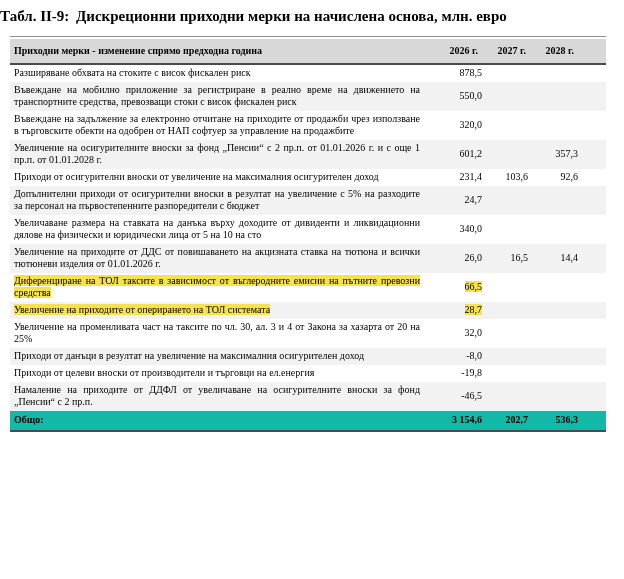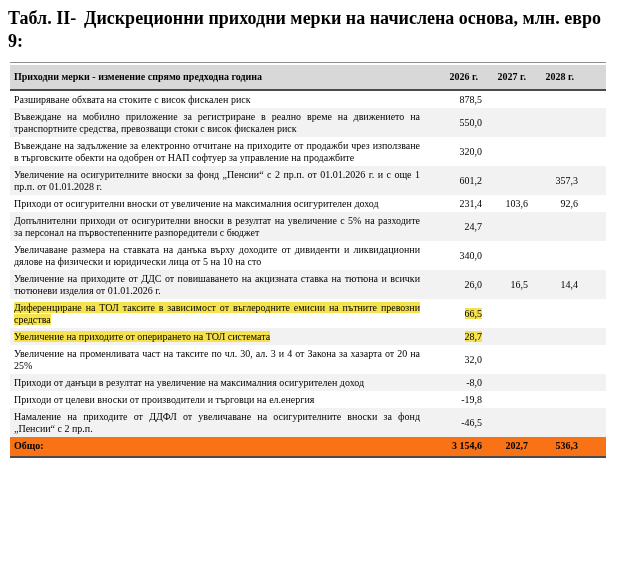--- a/index.html
+++ b/index.html
@@ -8,22 +8,22 @@
     background: #ffffff;
     color: #000000;
     font-family: "Liberation Serif", "DejaVu Serif", serif;
     overflow: hidden;
   }
   .page { padding-top: 7px; }
 
   .doc-title {
     display: flex;
     font-weight: bold;
-    font-size: 18px;
-    padding-left: 8px;
+    font-size: 15px;
+    padding-left: 0;
     padding-right: 10px;
     line-height: 1.25;
   }
   .doc-title .t-label { width: 76px; flex: none; }
   .doc-title .t-text  { flex: 1; }
 
   .top-rule {
     margin: 10px 18px 0 10px;
     border-top: 1.5px solid #8f8f8f;
   }
@@ -65,21 +65,21 @@
     padding: 2.5px 10px 2.5px 4px;
   }
   tbody td.cn { text-align: right; white-space: nowrap; }
   tbody td.n26 { padding-right: 8px; }
   tbody td.n27 { padding-right: 10px; }
   tbody td.n28 { padding-right: 28px; }
 
   tbody tr:nth-child(even):not(.total-row) { background: #f2f2f2; }
 
   tbody tr.total-row {
-    background: #f97316;
+    background: #14b8a6;
     border-bottom: 2px solid #4a4a4a;
   }
   tbody tr.total-row td { font-weight: bold; padding-top: 3px; padding-bottom: 4px; }
 
   .hl { background: #f5e24e; }
 </style>
 </head>
 <body>
 
 <div class="page">

